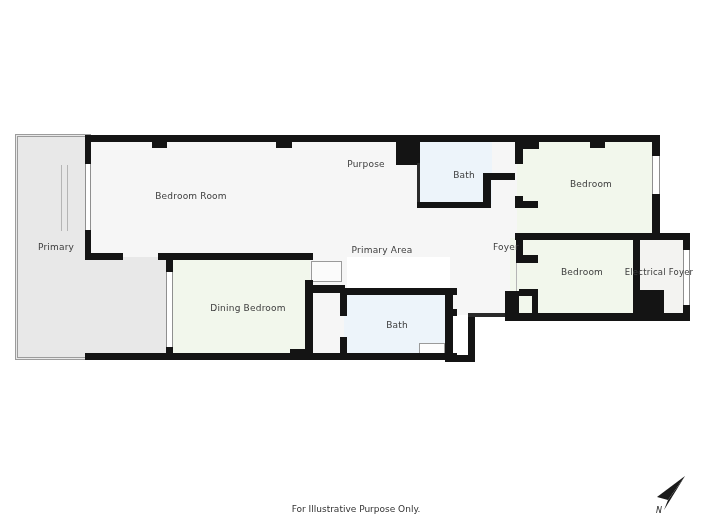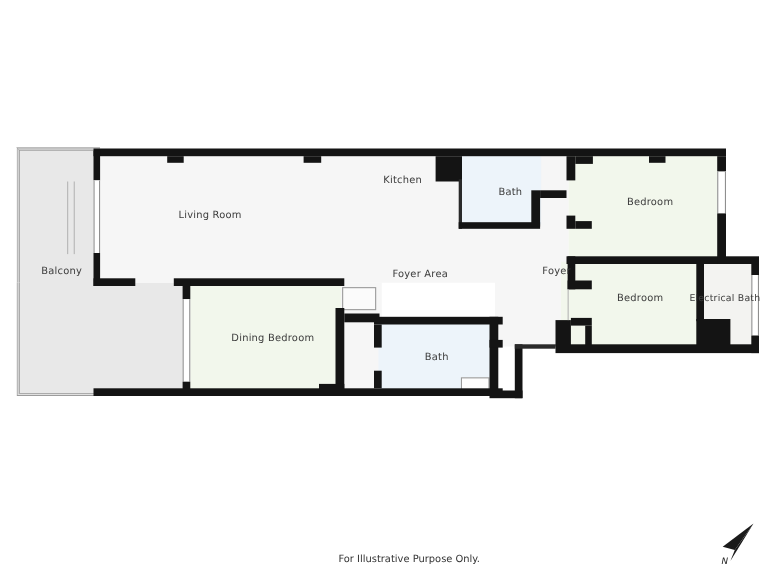--- a/index.html
+++ b/index.html
@@ -106,35 +106,35 @@
   <div class="wall" style="left:516px;top:233px;width:7px;height:30px;"></div>
   <div class="wall" style="left:516px;top:255px;width:22px;height:8px;"></div>
   <div class="rail-v" style="left:516px;top:263px;width:3px;height:28px;border-right:none;"></div>
 
   <div class="wall" style="left:633px;top:240px;width:7px;height:52px;"></div>
   <div class="wall" style="left:633px;top:290px;width:31px;height:24px;"></div>
   <div class="wall" style="left:683px;top:240px;width:7px;height:10px;"></div>
   <div class="window-v" style="left:683px;top:250px;width:7px;height:55px;"></div>
   <div class="wall" style="left:683px;top:305px;width:7px;height:16px;"></div>
 
-  <span class="lbl" style="left:191px;top:196px;">Living Room</span>
-  <span class="lbl" style="left:366px;top:164px;">Kitchen</span>
-  <span class="lbl" style="left:382px;top:250px;">Foyer Area</span>
+  <span class="lbl" style="left:191px;top:196px;">Bedroom Room</span>
+  <span class="lbl" style="left:366px;top:164px;">Purpose</span>
+  <span class="lbl" style="left:382px;top:250px;">Primary Area</span>
   <span class="lbl" style="left:506px;top:247px;">Foyer</span>
-  <span class="lbl" style="left:56px;top:247px;">Balcony</span>
+  <span class="lbl" style="left:56px;top:247px;">Primary</span>
   <span class="lbl" style="left:464px;top:175px;">Bath</span>
   <span class="lbl" style="left:397px;top:325px;">Bath</span>
   <span class="lbl" style="left:591px;top:184px;">Bedroom</span>
   <span class="lbl" style="left:582px;top:272px;">Bedroom</span>
-  <span class="lbl" style="left:659px;top:272px;font-size:8.5px;">Electrical Bath</span>
+  <span class="lbl" style="left:659px;top:272px;font-size:8.5px;">Electrical Foyer</span>
   <span class="lbl" style="left:248px;top:308px;">Dining Bedroom</span>
 
   <div class="compass" style="left:648px;top:470px;width:44px;height:48px;">
     <svg width="44" height="48" viewBox="0 0 44 48">
       <polygon points="37,6 9,27 20,30" fill="#1a1a1a"></polygon>
       <polygon points="37,6 20,30 16,40" fill="#1a1a1a"></polygon>
     </svg>
     <span class="compass-n">N</span>
   </div>
 
-  <span class="footer-lbl" style="left:372px;top:509px;">For Illustrative Purpose Only.</span>
+  <span class="footer-lbl" style="left:356px;top:509px;">For Illustrative Purpose Only.</span>
 
 </div>
 
 </body></html>

